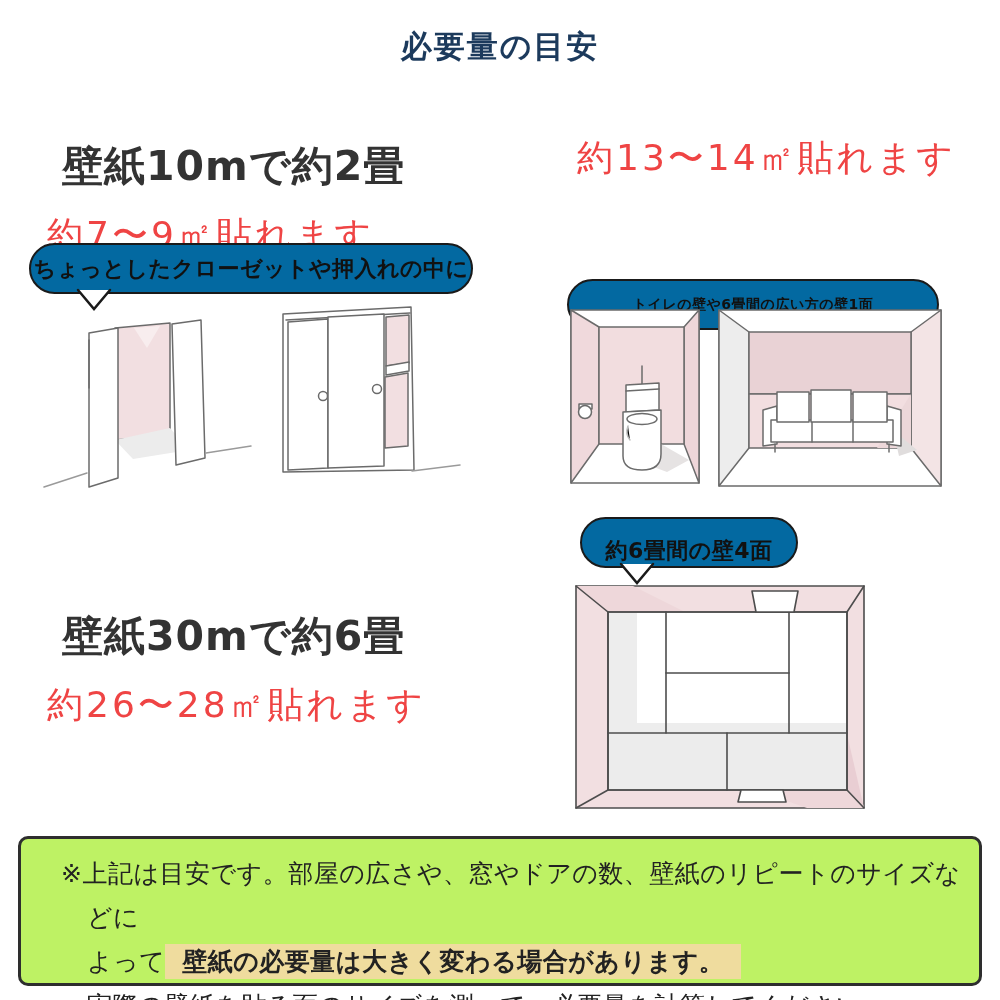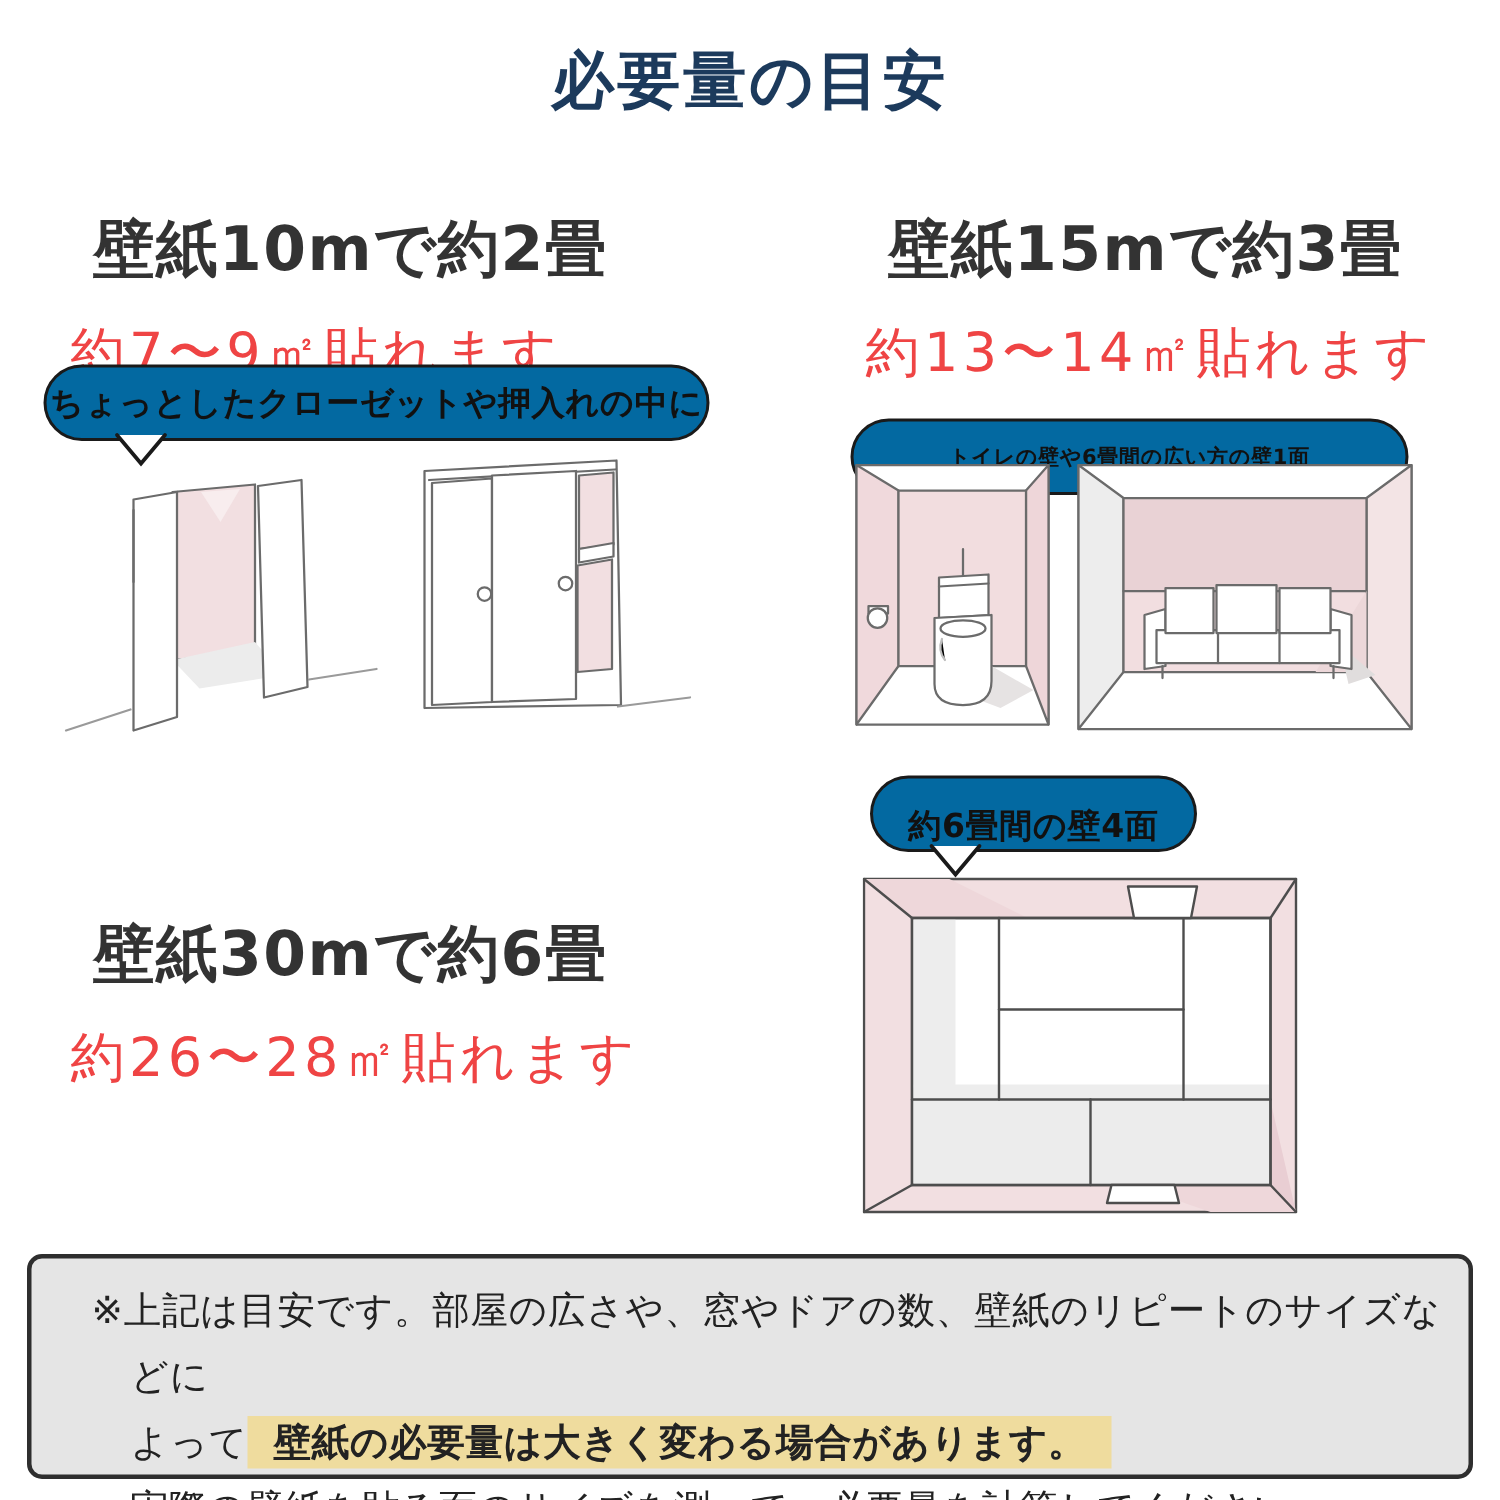--- a/index.html
+++ b/index.html
@@ -3,21 +3,21 @@
 <meta charset="utf-8">
 <style>
   html,body{margin:0;padding:0;background:#fff;}
   .page{
     position:relative;width:1000px;height:1000px;background:#ffffff;overflow:hidden;
     font-family:"DejaVu Sans","Liberation Sans",sans-serif;color:#333;
   }
   
   .title{
     position:absolute;left:0;right:0;top:26px;margin:0;text-align:center;
-    font-size:42px;font-weight:800;color:#1c3a5c;letter-spacing:2px;
+    font-size:31px;font-weight:800;color:#1c3a5c;letter-spacing:2px;
   }
   
   .sec{position:absolute;}
   .sec h2{margin:17px;font-size:41px;font-weight:800;color:#333;letter-spacing:1px;}
   .sec .sub{margin:12px 0 0 2px;font-size:36px;font-weight:500;color:#ef4444;letter-spacing:3px;}
   .sec1{left:45px;top:122px;}
   .sec2{left:575px;top:122px;}
   .sec3{left:45px;top:592px;}
   
   .bubble{
@@ -33,42 +33,41 @@
   .b2 .tail{left:33px;}
   .b3 .tail{left:38px;}
   
   .illus{position:absolute;}
   .closets{left:40px;top:300px;}
   .rooms{left:555px;top:298px;}
   .topview{left:575px;top:584px;}
   
   .notebox{
     position:absolute;left:18px;top:836px;width:964px;height:150px;box-sizing:border-box;
-    border:3px solid #2e2e2e;border-radius:10px;background:#e5e5e5;
+    border:3px solid #2e2e2e;border-radius:10px;background:#bef264;
   }
   .notebox p{
     margin:0;padding:13px 18px 0 66px;text-indent:-26px;
     font-size:25px;line-height:44px;color:#222;letter-spacing:0.5px;
   }
   .hl{background:#efdc9e;font-weight:800;padding:3px 17px;}
 </style>
 </head>
 <body>
 
 <div class="page">
 
   <h1 class="title">必要量の目安</h1>
 
   <section class="sec sec1">
     <h2>壁紙10mで約2畳</h2>
     <p class="sub">約7〜9㎡貼れます</p>
   </section>
 
   <section class="sec sec2">
-    <h2>壁紙15mで約3畳</h2>
     <p class="sub">約13〜14㎡貼れます</p>
   </section>
 
   <section class="sec sec3">
     <h2>壁紙30mで約6畳</h2>
     <p class="sub">約26〜28㎡貼れます</p>
   </section>
 
   <div class="bubble b1">
     <span>ちょっとしたクローゼットや押入れの中に</span>

